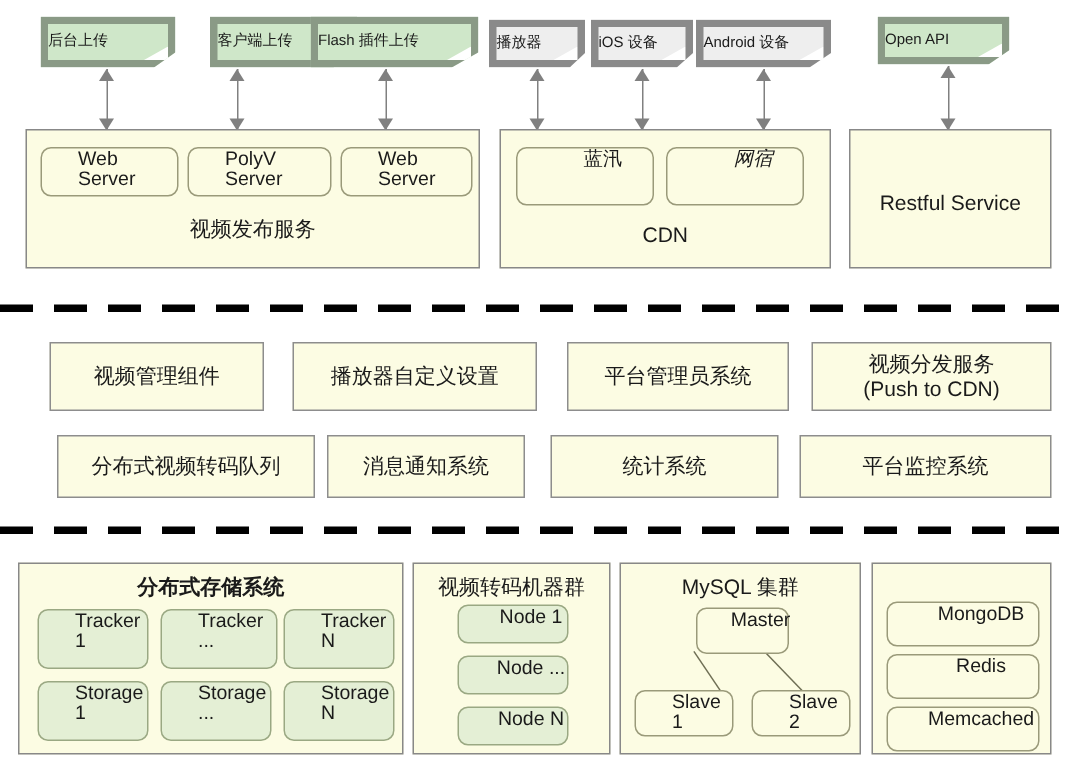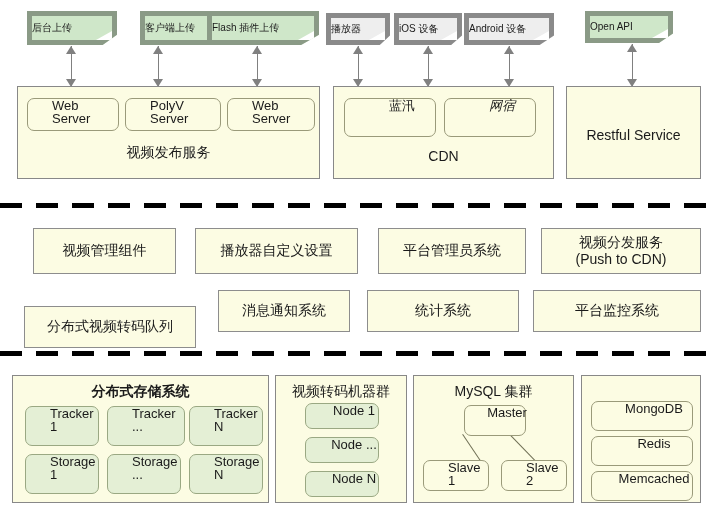--- a/index.html
+++ b/index.html
@@ -181,21 +181,21 @@
   <span>播放器自定义设置</span>
 </div>
 <div class="sqbox" style="left:378px;top:228px;width:148px;height:46px;">
   <span>平台管理员系统</span>
 </div>
 <div class="sqbox" style="left:541px;top:228px;width:160px;height:46px;flex-direction:column;">
   <span>视频分发服务</span>
   <span>(Push to CDN)</span>
 </div>
 
-<div class="sqbox" style="left:24px;top:290px;width:172px;height:42px;margin-top:16px;">
+<div class="sqbox" style="left:38px;top:290px;width:172px;height:42px;">
   <span>分布式视频转码队列</span>
 </div>
 <div class="sqbox" style="left:218px;top:290px;width:132px;height:42px;">
   <span>消息通知系统</span>
 </div>
 <div class="sqbox" style="left:367px;top:290px;width:152px;height:42px;">
   <span>统计系统</span>
 </div>
 <div class="sqbox" style="left:533px;top:290px;width:168px;height:42px;">
   <span>平台监控系统</span>

